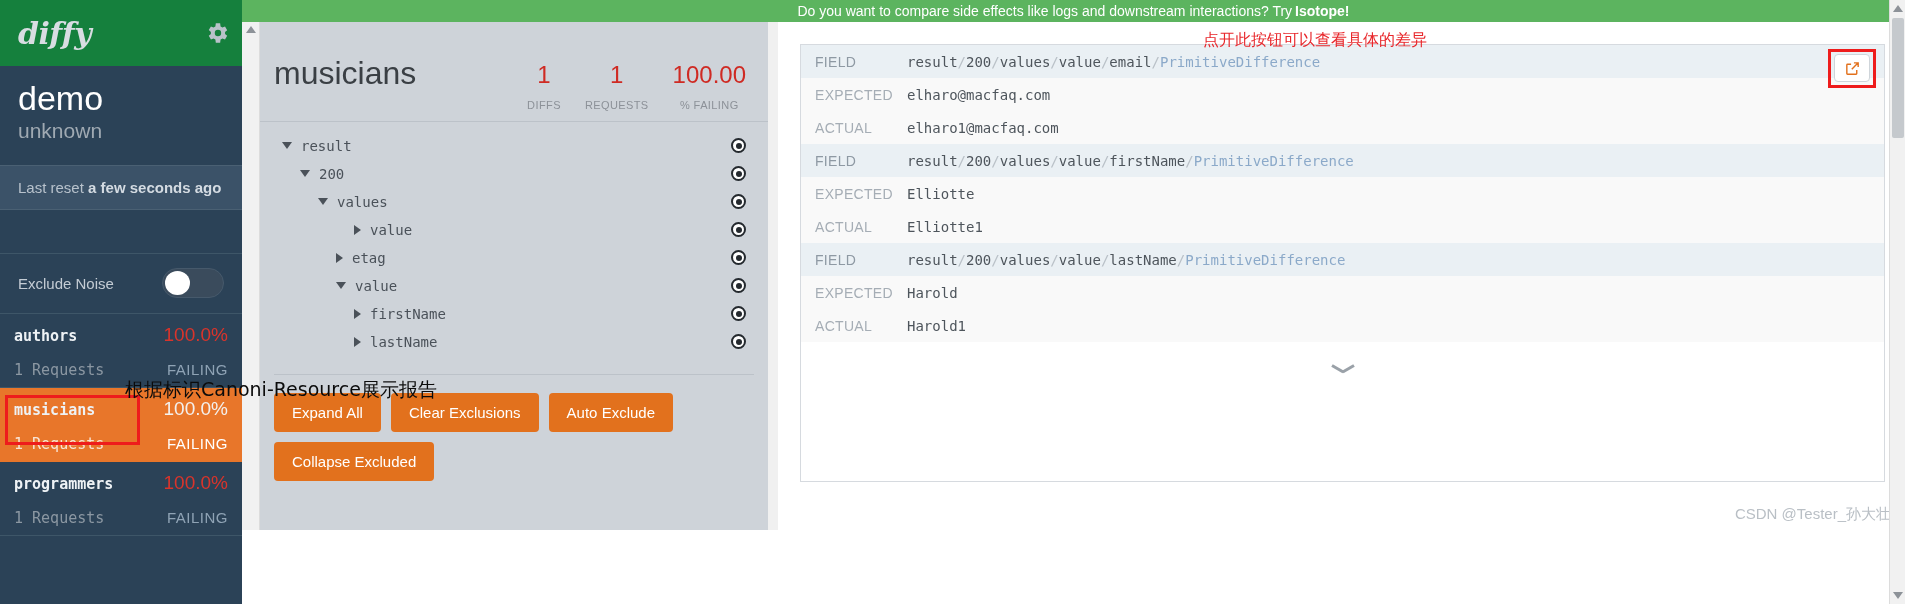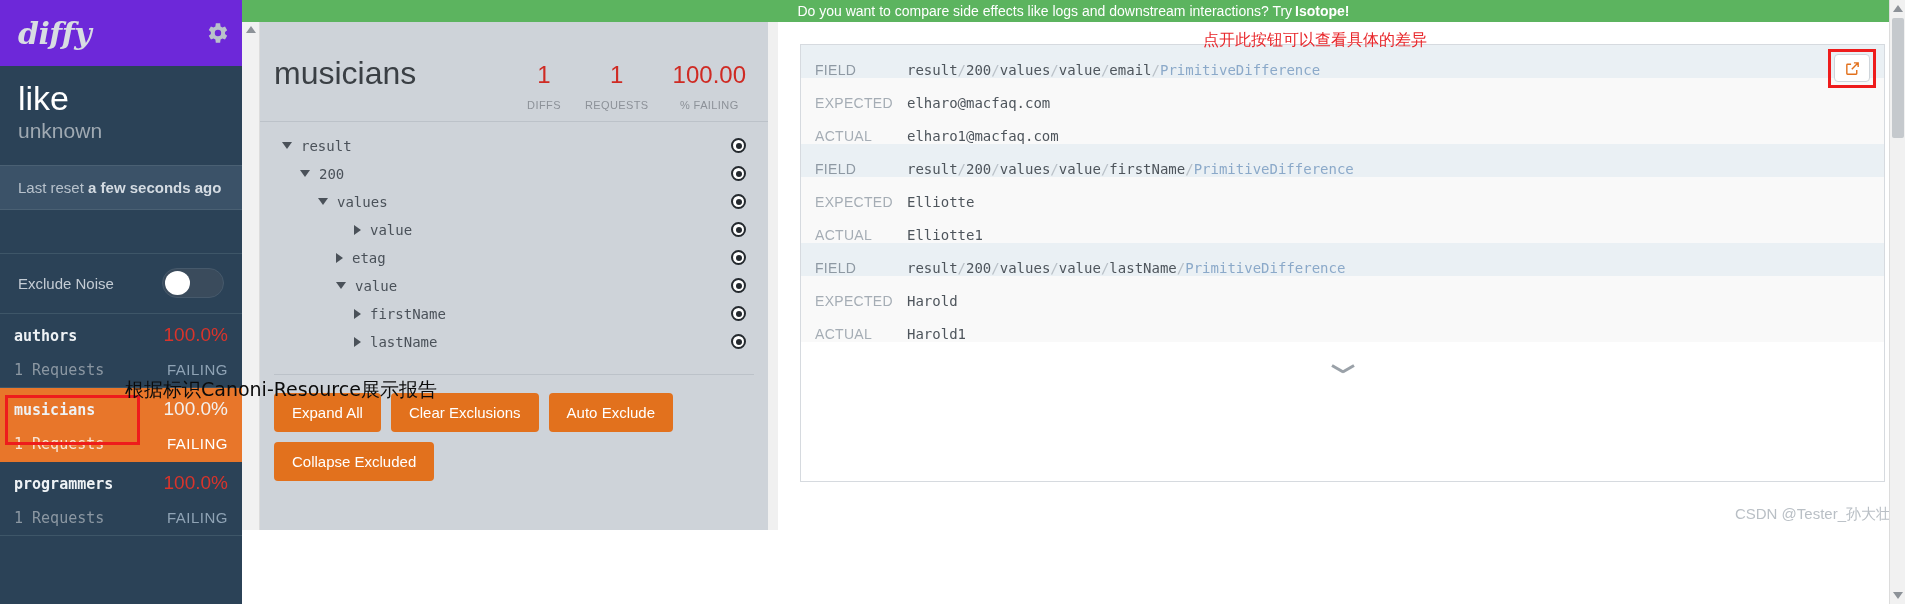--- a/index.html
+++ b/index.html
@@ -21,21 +21,21 @@
   .sidebar {
     width: 242px;
     height: 604px;
     background: #2b4257;
     flex: 0 0 242px;
     position: relative;
     overflow: hidden;
   }
   .brand-bar {
     height: 66px;
-    background: #6d28d9;
+    background: #15803d;
     display: flex;
     align-items: center;
     justify-content: space-between;
     padding: 0 12px 0 18px;
   }
   .brand-logo {
     font-family: "DejaVu Serif", serif;
     font-style: italic;
     font-weight: bold;
     font-size: 30px;
@@ -316,21 +316,21 @@
   .diff-card {
     border: 1px solid #d6dadf;
     background: #ffffff;
     position: relative;
     height: 438px;
     overflow: hidden;
   }
   .diff-rows { }
   .diff-row {
     display: flex;
-    align-items: flex-end;
+    align-items: center;
     height: 33px;
     padding: 0 14px;
   }
   .diff-row.field { background: #eaf0f4; }
   .diff-row.plain { background: #f9f9f9; }
   .diff-key {
     width: 92px;
     flex: 0 0 92px;
     font-size: 14px;
     color: #a5adb5;
@@ -440,21 +440,21 @@
     <div class="brand-bar">
       <div class="brand-logo">diffy</div>
       <div class="gear-icon">
         <svg width="26" height="26" viewBox="0 0 24 24">
           <path fill="#b9c2ca" d="M19.4 13a7.8 7.8 0 0 0 0-2l2-1.6-2-3.4-2.4 1a7.6 7.6 0 0 0-1.7-1L14.9 3h-4l-.4 2.9a7.6 7.6 0 0 0-1.7 1l-2.4-1-2 3.4L6.4 11a7.8 7.8 0 0 0 0 2l-2 1.6 2 3.4 2.4-1c.5.4 1.1.8 1.7 1l.4 3h4l.4-3c.6-.2 1.2-.6 1.7-1l2.4 1 2-3.4zM12.9 15a2.9 2.9 0 1 1 0-5.9 2.9 2.9 0 0 1 0 5.9z"></path>
         </svg>
       </div>
     </div>
 
     <div class="project-block">
-      <div class="project-name">like</div>
+      <div class="project-name">demo</div>
       <div class="project-sub">unknown</div>
     </div>
 
     <div class="lastreset">
       <span>Last reset </span><b>a few seconds ago</b>
     </div>
 
     <div class="spacer-block"></div>
 
     <div class="exclude-row">

